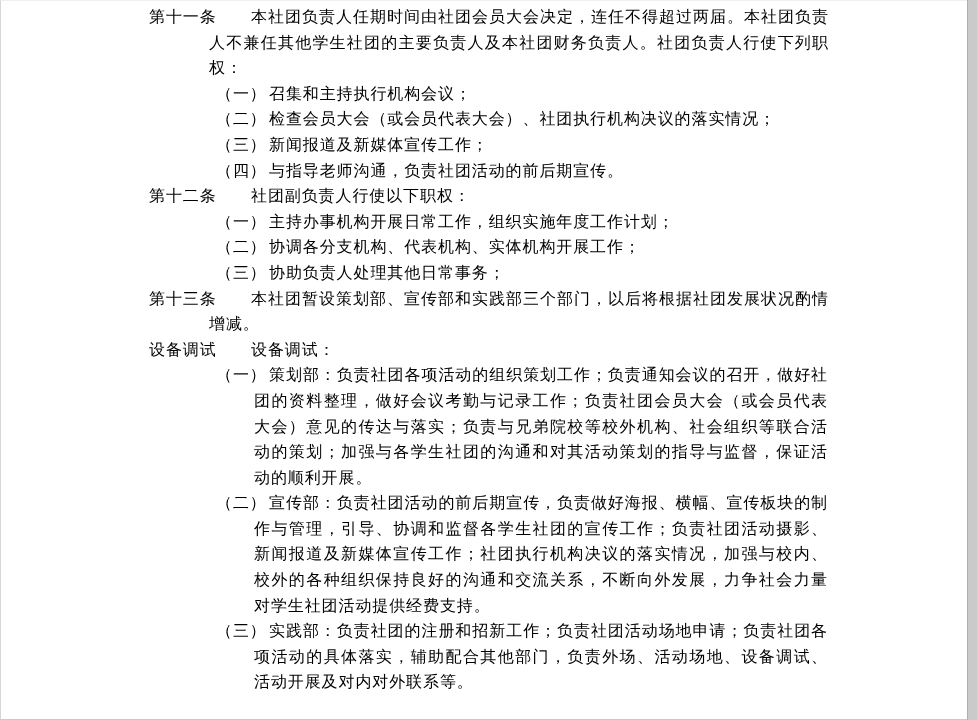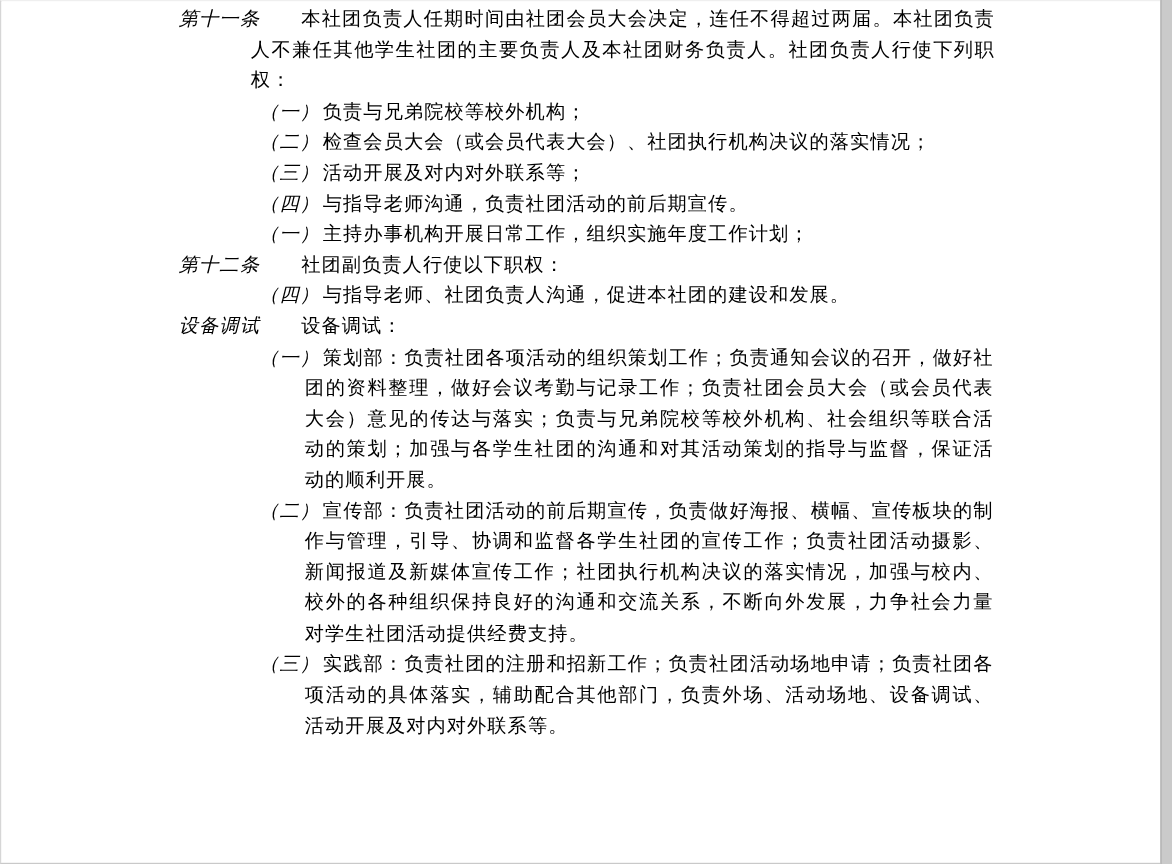--- a/index.html
+++ b/index.html
@@ -43,21 +43,20 @@
     line-height: 25.6px;
     letter-spacing: 0.9px;
     color: #000000;
     text-align: justify;
     margin: 0;
   }
   .para .num {
     display: inline-block;
     text-indent: 0;
     letter-spacing: 0.9px;
-    font-style: italic;
   }
   .para.article {
     margin-left: 208px;
     width: 620px;
     text-indent: -60px;
   }
   .para.article .num {
     width: 102px;
   }
   .para.item {
@@ -69,27 +68,29 @@
     width: 53px;
   }
 </style>
 </head>
 <body>
 
 <div class="viewport">
   <div class="page">
     <div class="doc" id="doc-content">
         <div class="para article"><span class="num">第十一条</span><span>本社团负责人任期时间由社团会员大会决定，连任不得超过两届。本社团负责人不兼任其他学生社团的主要负责人及本社团财务负责人。社团负责人行使下列职权：</span></div>
-        <div class="para item"><span class="num">（一）</span><span>负责与兄弟院校等校外机构；</span></div>
+        <div class="para item"><span class="num">（一）</span><span>召集和主持执行机构会议；</span></div>
         <div class="para item"><span class="num">（二）</span><span>检查会员大会（或会员代表大会）、社团执行机构决议的落实情况；</span></div>
-        <div class="para item"><span class="num">（三）</span><span>活动开展及对内对外联系等；</span></div>
+        <div class="para item"><span class="num">（三）</span><span>新闻报道及新媒体宣传工作；</span></div>
         <div class="para item"><span class="num">（四）</span><span>与指导老师沟通，负责社团活动的前后期宣传。</span></div>
+        <div class="para article"><span class="num">第十二条</span><span>社团副负责人行使以下职权：</span></div>
         <div class="para item"><span class="num">（一）</span><span>主持办事机构开展日常工作，组织实施年度工作计划；</span></div>
-        <div class="para article"><span class="num">第十二条</span><span>社团副负责人行使以下职权：</span></div>
-        <div class="para item"><span class="num">（四）</span><span>与指导老师、社团负责人沟通，促进本社团的建设和发展。</span></div>
+        <div class="para item"><span class="num">（二）</span><span>协调各分支机构、代表机构、实体机构开展工作；</span></div>
+        <div class="para item"><span class="num">（三）</span><span>协助负责人处理其他日常事务；</span></div>
+        <div class="para article"><span class="num">第十三条</span><span>本社团暂设策划部、宣传部和实践部三个部门，以后将根据社团发展状况酌情增减。</span></div>
         <div class="para article"><span class="num">设备调试</span><span>设备调试：</span></div>
         <div class="para item"><span class="num">（一）</span><span>策划部：负责社团各项活动的组织策划工作；负责通知会议的召开，做好社团的资料整理，做好会议考勤与记录工作；负责社团会员大会（或会员代表大会）意见的传达与落实；负责与兄弟院校等校外机构、社会组织等联合活动的策划；加强与各学生社团的沟通和对其活动策划的指导与监督，保证活动的顺利开展。</span></div>
         <div class="para item"><span class="num">（二）</span><span>宣传部：负责社团活动的前后期宣传，负责做好海报、横幅、宣传板块的制作与管理，引导、协调和监督各学生社团的宣传工作；负责社团活动摄影、新闻报道及新媒体宣传工作；社团执行机构决议的落实情况，加强与校内、校外的各种组织保持良好的沟通和交流关系，不断向外发展，力争社会力量对学生社团活动提供经费支持。</span></div>
         <div class="para item"><span class="num">（三）</span><span>实践部：负责社团的注册和招新工作；负责社团活动场地申请；负责社团各项活动的具体落实，辅助配合其他部门，负责外场、活动场地、设备调试、活动开展及对内对外联系等。</span></div>
       </div>
   </div>
   <div class="edge-strip"></div>
 </div>
 
 </body></html>

